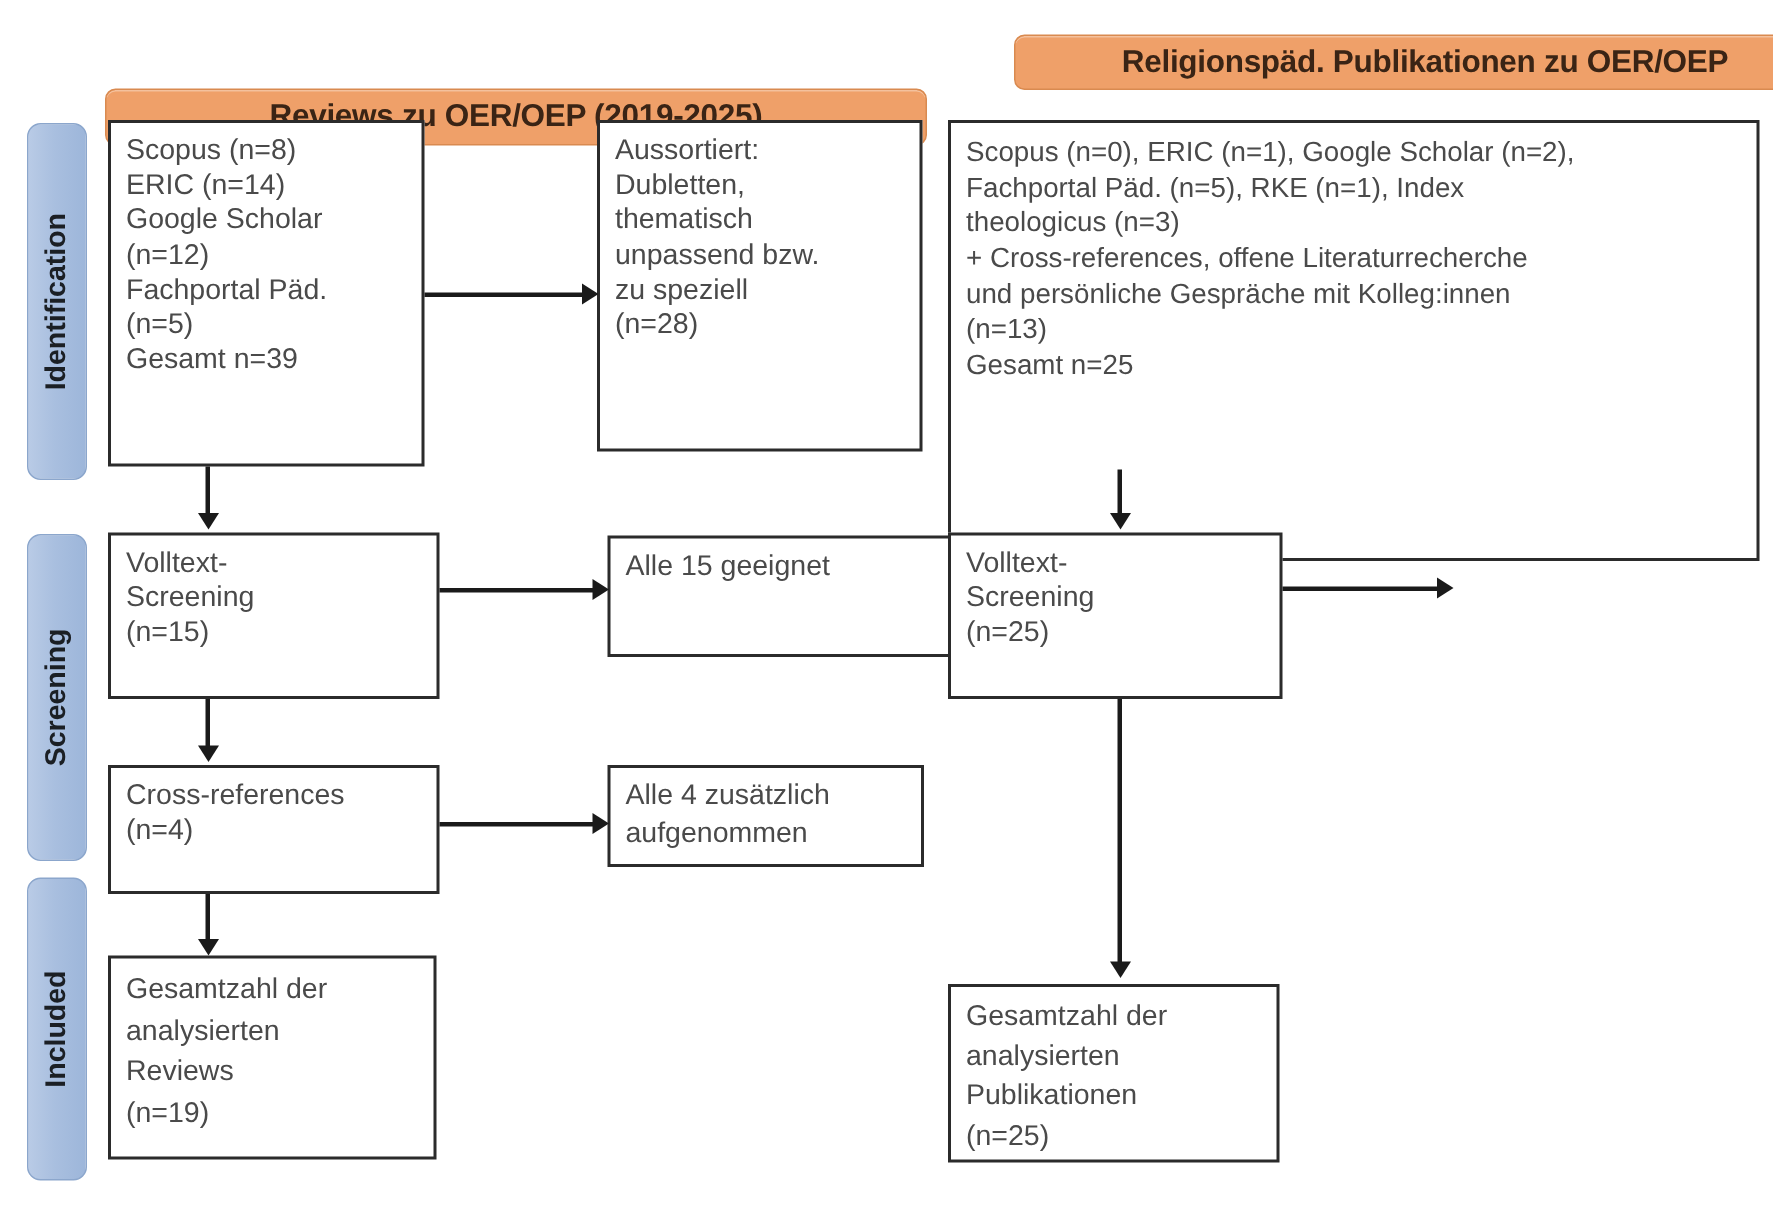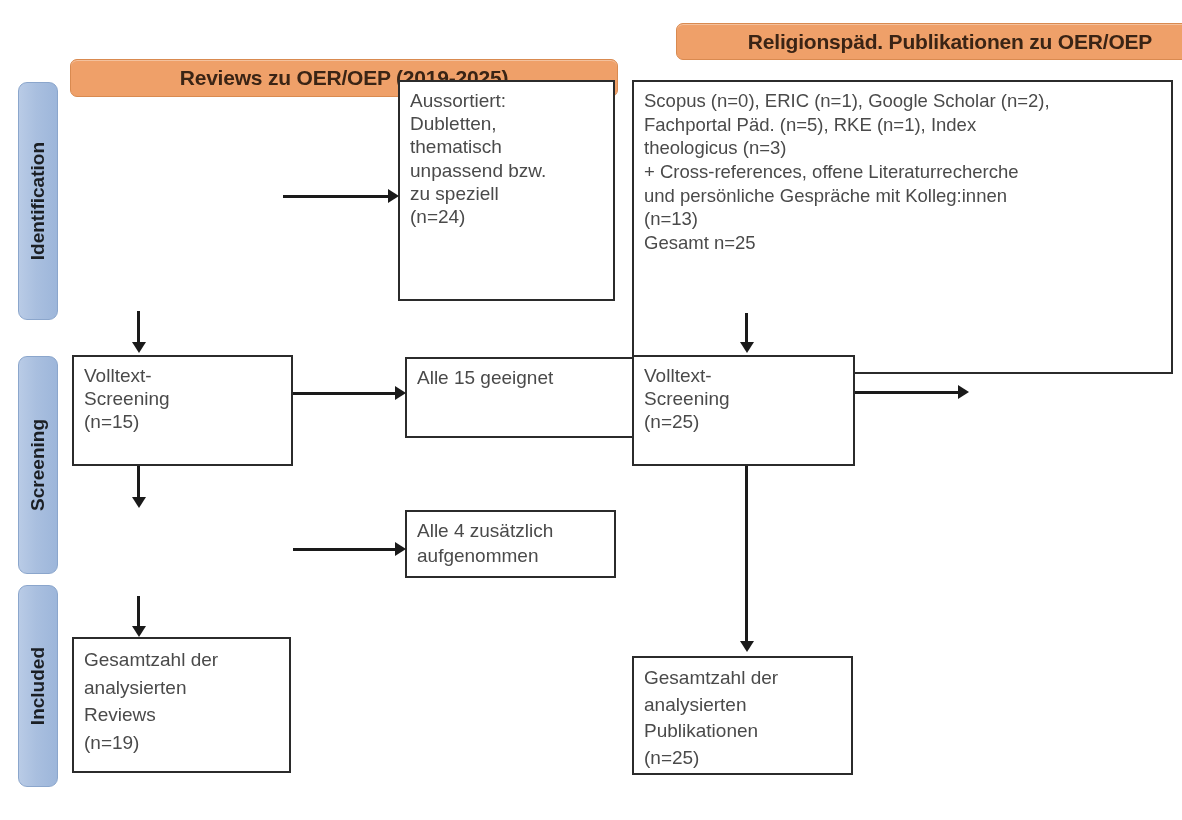--- a/index.html
+++ b/index.html
@@ -107,34 +107,43 @@
   </div>
 
   <div class="stage-pill" style="left:18px; top:356px; width:38px; height:216px;">
     <span>Screening</span>
   </div>
 
   <div class="stage-pill" style="left:18px; top:585px; width:38px; height:200px;">
     <span>Included</span>
   </div>
 
+  <div class="box tight" style="left:72px; top:80px; width:211px; height:231px;">Scopus (n=8)
+ERIC (n=14)
+Google Scholar
+(n=12)
+Fachportal Päd.
+(n=5)
+Gesamt n=39</div>
 
   <div class="box tight" style="left:398px; top:80px; width:217px; height:221px;">Aussortiert:
 Dubletten,
 thematisch
 unpassend bzw.
 zu speziell
-(n=24)</div>
+(n=28)</div>
 
   <div class="box tight" style="left:72px; top:355px; width:221px; height:111px;">Volltext-
 Screening
 (n=15)</div>
 
   <div class="box" style="left:405px; top:357px; width:233px; height:81px;">Alle 15 geeignet</div>
 
+  <div class="box tight" style="left:72px; top:510px; width:221px; height:86px;">Cross-references
+(n=4)</div>
 
   <div class="box" style="left:405px; top:510px; width:211px; height:68px;">Alle 4 zusätzlich
 aufgenommen</div>
 
   <div class="box" style="left:72px; top:637px; width:219px; height:136px; line-height:1.45;">Gesamtzahl der
 analysierten
 Reviews
 (n=19)</div>
 
   <div class="box dense" style="left:632px; top:80px; width:541px; height:294px;">Scopus (n=0), ERIC (n=1), Google Scholar (n=2),

